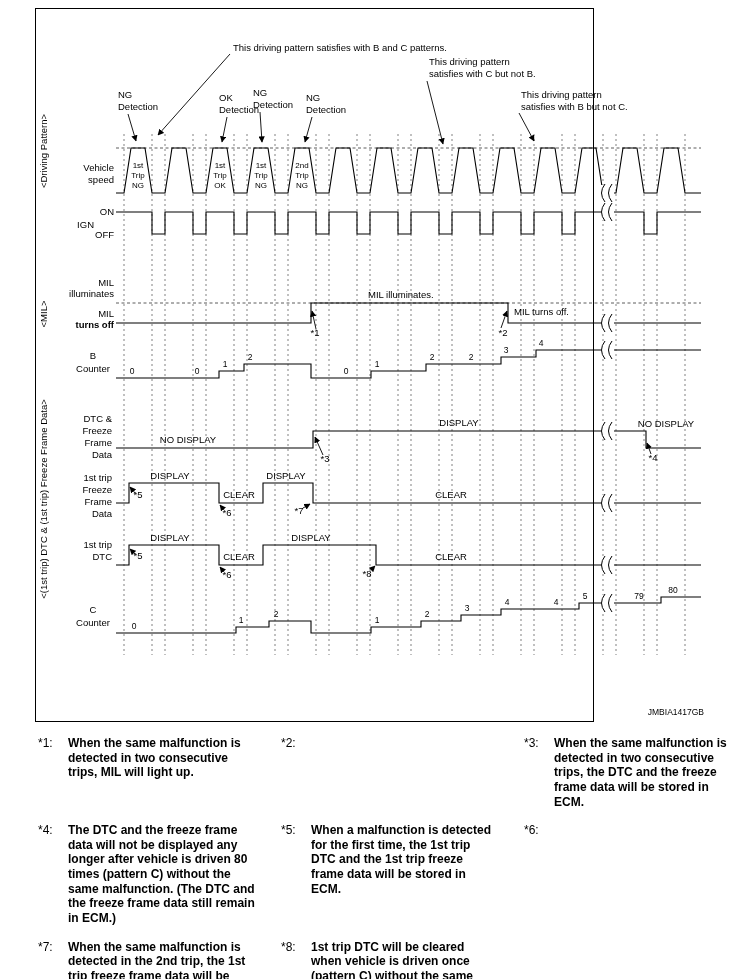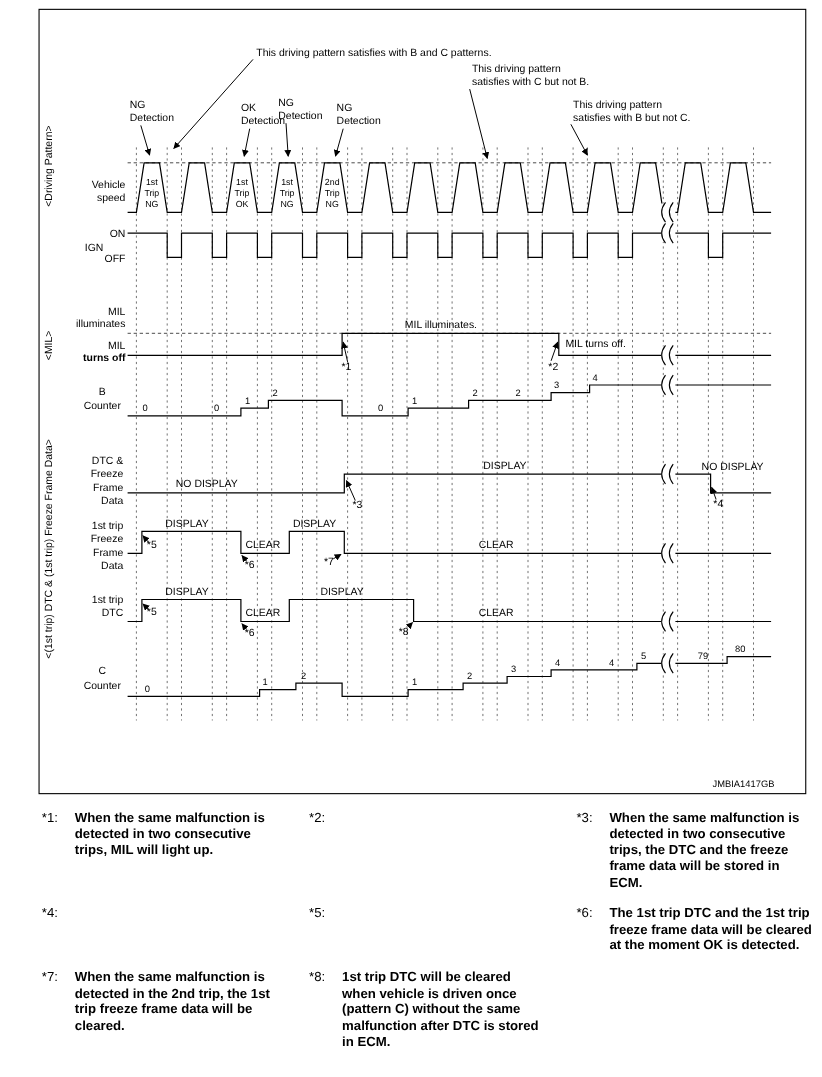--- a/index.html
+++ b/index.html
@@ -2,21 +2,21 @@
 <html><head>
 <meta charset="utf-8">
 <style>
   * { box-sizing: border-box; }
   body { margin: 0; background: #fff; }
   .page {
     position: relative; width: 747px; height: 979px; background: #fff;
     font-family: "Liberation Sans", sans-serif; color: #000; overflow: hidden;
   }
   .diagram-box {
-    position: absolute; left: 35px; top: 8px; width: 698px; height: 714px;
+    position: absolute; left: 35px; top: 8px; width: 559px; height: 714px;
     border: 1px solid #000; background: #fff;
   }
   svg { display: block; }
   svg text { font-family: "Liberation Sans", sans-serif; font-size: 9.5px; fill: #000; }
   svg text.t8 { font-size: 8px; }
   svg text.t85 { font-size: 8.5px; }
   svg text.bold { font-weight: bold; }
   .mid { text-anchor: middle; }
   .end { text-anchor: end; }
   .tr { fill: none; stroke: #000; stroke-width: 1.1; }
@@ -239,27 +239,28 @@
     </div>
     <div class="fn">
       <span class="fn-m">*2:</span>
     </div>
     <div class="fn">
       <span class="fn-m">*3:</span>
       <span class="fn-t">When the same malfunction is detected in two consecutive trips, the DTC and the freeze frame data will be stored in ECM.</span>
     </div>
     <div class="fn">
       <span class="fn-m">*4:</span>
+      <span class="fn-t">The DTC and the freeze frame data will not be displayed any longer after vehicle is driven 80 times (pattern C) without the same malfunction. (The DTC and the freeze frame data still remain in ECM.)</span>
     </div>
     <div class="fn">
       <span class="fn-m">*5:</span>
+      <span class="fn-t">When a malfunction is detected for the first time, the 1st trip DTC and the 1st trip freeze frame data will be stored in ECM.</span>
     </div>
     <div class="fn">
       <span class="fn-m">*6:</span>
-      <span class="fn-t">The 1st trip DTC and the 1st trip freeze frame data will be cleared at the moment OK is detected.</span>
     </div>
     <div class="fn">
       <span class="fn-m">*7:</span>
       <span class="fn-t">When the same malfunction is detected in the 2nd trip, the 1st trip freeze frame data will be cleared.</span>
     </div>
     <div class="fn">
       <span class="fn-m">*8:</span>
       <span class="fn-t">1st trip DTC will be cleared when vehicle is driven once (pattern C) without the same malfunction after DTC is stored in ECM.</span>
     </div>
   </div>

